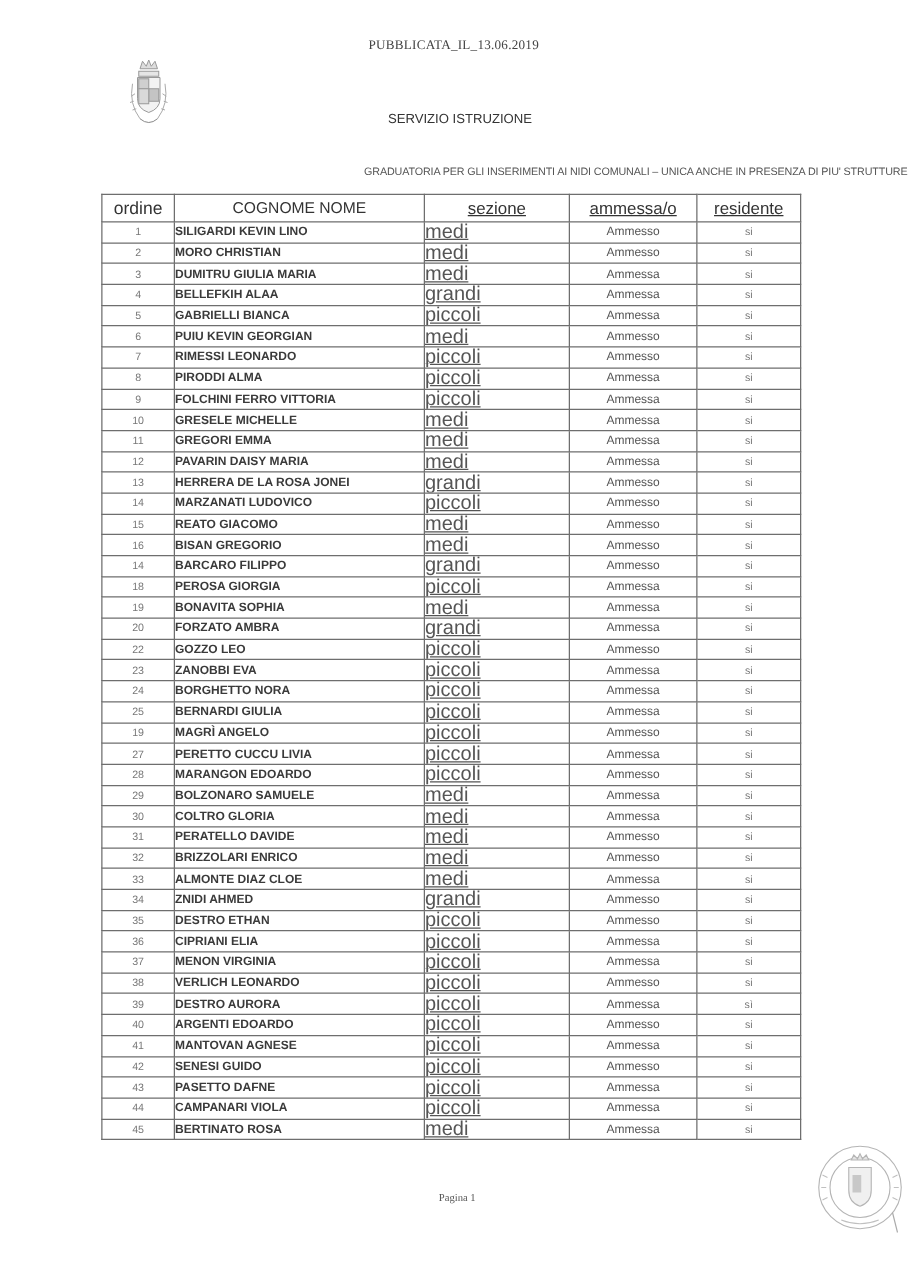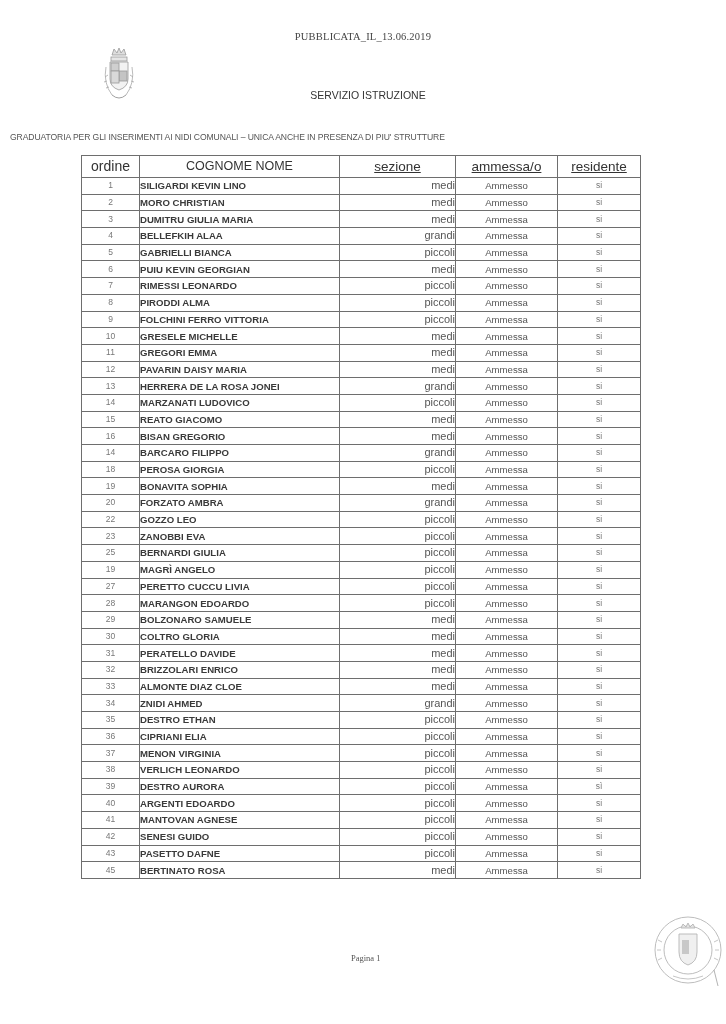--- a/index.html
+++ b/index.html
@@ -1,29 +1,29 @@
 <!DOCTYPE html>
 <html><head>
   <meta charset="utf-8">
   <style>
     html, body { margin: 0; padding: 0; background: #ffffff; }
     body { width: 726px; height: 1024px; position: relative; overflow: hidden; font-family: "Liberation Sans", sans-serif; color: #2a2a2a; }
     .pub { position: absolute; top: 31px; left: 0; width: 100%; text-align: center; font-family: "Liberation Serif", serif; font-size: 10.5px; color: #444; letter-spacing: 0.2px; }
     .crest { position: absolute; left: 100px; top: 45px; width: 38px; height: 62px; }
     .service { position: absolute; top: 89px; left: 0; width: 100%; text-align: center; padding-left: 10px; box-sizing: border-box; font-family: "Liberation Sans", sans-serif; font-size: 10.5px; color: #333; }
-    .subtitle { position: absolute; top: 132px; left: 0; width: 100%; text-align: left; padding-left: 10px; box-sizing: border-box; font-family: "Liberation Sans", sans-serif; font-size: 8.6px; color: #555; letter-spacing: -0.1px; }
+    .subtitle { position: absolute; top: 132px; left: 0; width: 100%; text-align: right; padding-left: 10px; box-sizing: border-box; font-family: "Liberation Sans", sans-serif; font-size: 8.6px; color: #555; letter-spacing: -0.1px; }
     table.grad { position: absolute; left: 81px; top: 155px; width: 559px; border-collapse: collapse; table-layout: fixed; }
     table.grad th, table.grad td { border: 1px solid #6e6e6e; padding: 0; height: 15.7px; line-height: 15px; overflow: hidden; white-space: nowrap; }
     table.grad th { height: 21px; font-weight: normal; color: #333; }
     th.c-ord { font-size: 14px; }
     th.c-name { font-size: 12.5px; }
     th.c-sez, th.c-amm, th.c-res { font-size: 13.5px; text-decoration: underline; }
     td.c-ord { text-align: center; font-size: 8.5px; color: #777; }
     td.c-name { text-align: left; padding-left: 5px; font-size: 9.6px; font-weight: bold; color: #3a3a3a; }
-    td.c-sez { text-align: right; font-size: 11px; color: #555; }
+    td.c-sez { text-align: left; font-size: 16px; color: #555; text-decoration: underline; }
     td.c-amm { text-align: center; font-size: 9.6px; color: #555; }
     td.c-res { text-align: center; font-size: 8.5px; color: #777; }
     .page { position: absolute; top: 953px; left: 351px; font-family: "Liberation Serif", serif; font-size: 8.5px; color: #555; }
     .stamp { position: absolute; left: 648px; top: 912px; width: 78px; height: 76px; }
   </style>
 </head>
 <body>
 
 <div class="pub">PUBBLICATA_IL_13.06.2019</div>
 
@@ -210,20 +210,27 @@
         <td class="c-res">si</td>
       </tr>
       <tr>
         <td class="c-ord">23</td>
         <td class="c-name">ZANOBBI EVA</td>
         <td class="c-sez">piccoli</td>
         <td class="c-amm">Ammessa</td>
         <td class="c-res">si</td>
       </tr>
       <tr>
+        <td class="c-ord">24</td>
+        <td class="c-name">BORGHETTO NORA</td>
+        <td class="c-sez">piccoli</td>
+        <td class="c-amm">Ammessa</td>
+        <td class="c-res">si</td>
+      </tr>
+      <tr>
         <td class="c-ord">25</td>
         <td class="c-name">BERNARDI GIULIA</td>
         <td class="c-sez">piccoli</td>
         <td class="c-amm">Ammessa</td>
         <td class="c-res">si</td>
       </tr>
       <tr>
         <td class="c-ord">19</td>
         <td class="c-name">MAGRÌ ANGELO</td>
         <td class="c-sez">piccoli</td>
@@ -338,20 +345,27 @@
       <tr>
         <td class="c-ord">42</td>
         <td class="c-name">SENESI GUIDO</td>
         <td class="c-sez">piccoli</td>
         <td class="c-amm">Ammesso</td>
         <td class="c-res">si</td>
       </tr>
       <tr>
         <td class="c-ord">43</td>
         <td class="c-name">PASETTO DAFNE</td>
+        <td class="c-sez">piccoli</td>
+        <td class="c-amm">Ammessa</td>
+        <td class="c-res">si</td>
+      </tr>
+      <tr>
+        <td class="c-ord">44</td>
+        <td class="c-name">CAMPANARI VIOLA</td>
         <td class="c-sez">piccoli</td>
         <td class="c-amm">Ammessa</td>
         <td class="c-res">si</td>
       </tr>
       <tr>
         <td class="c-ord">45</td>
         <td class="c-name">BERTINATO ROSA</td>
         <td class="c-sez">medi</td>
         <td class="c-amm">Ammessa</td>
         <td class="c-res">si</td>

